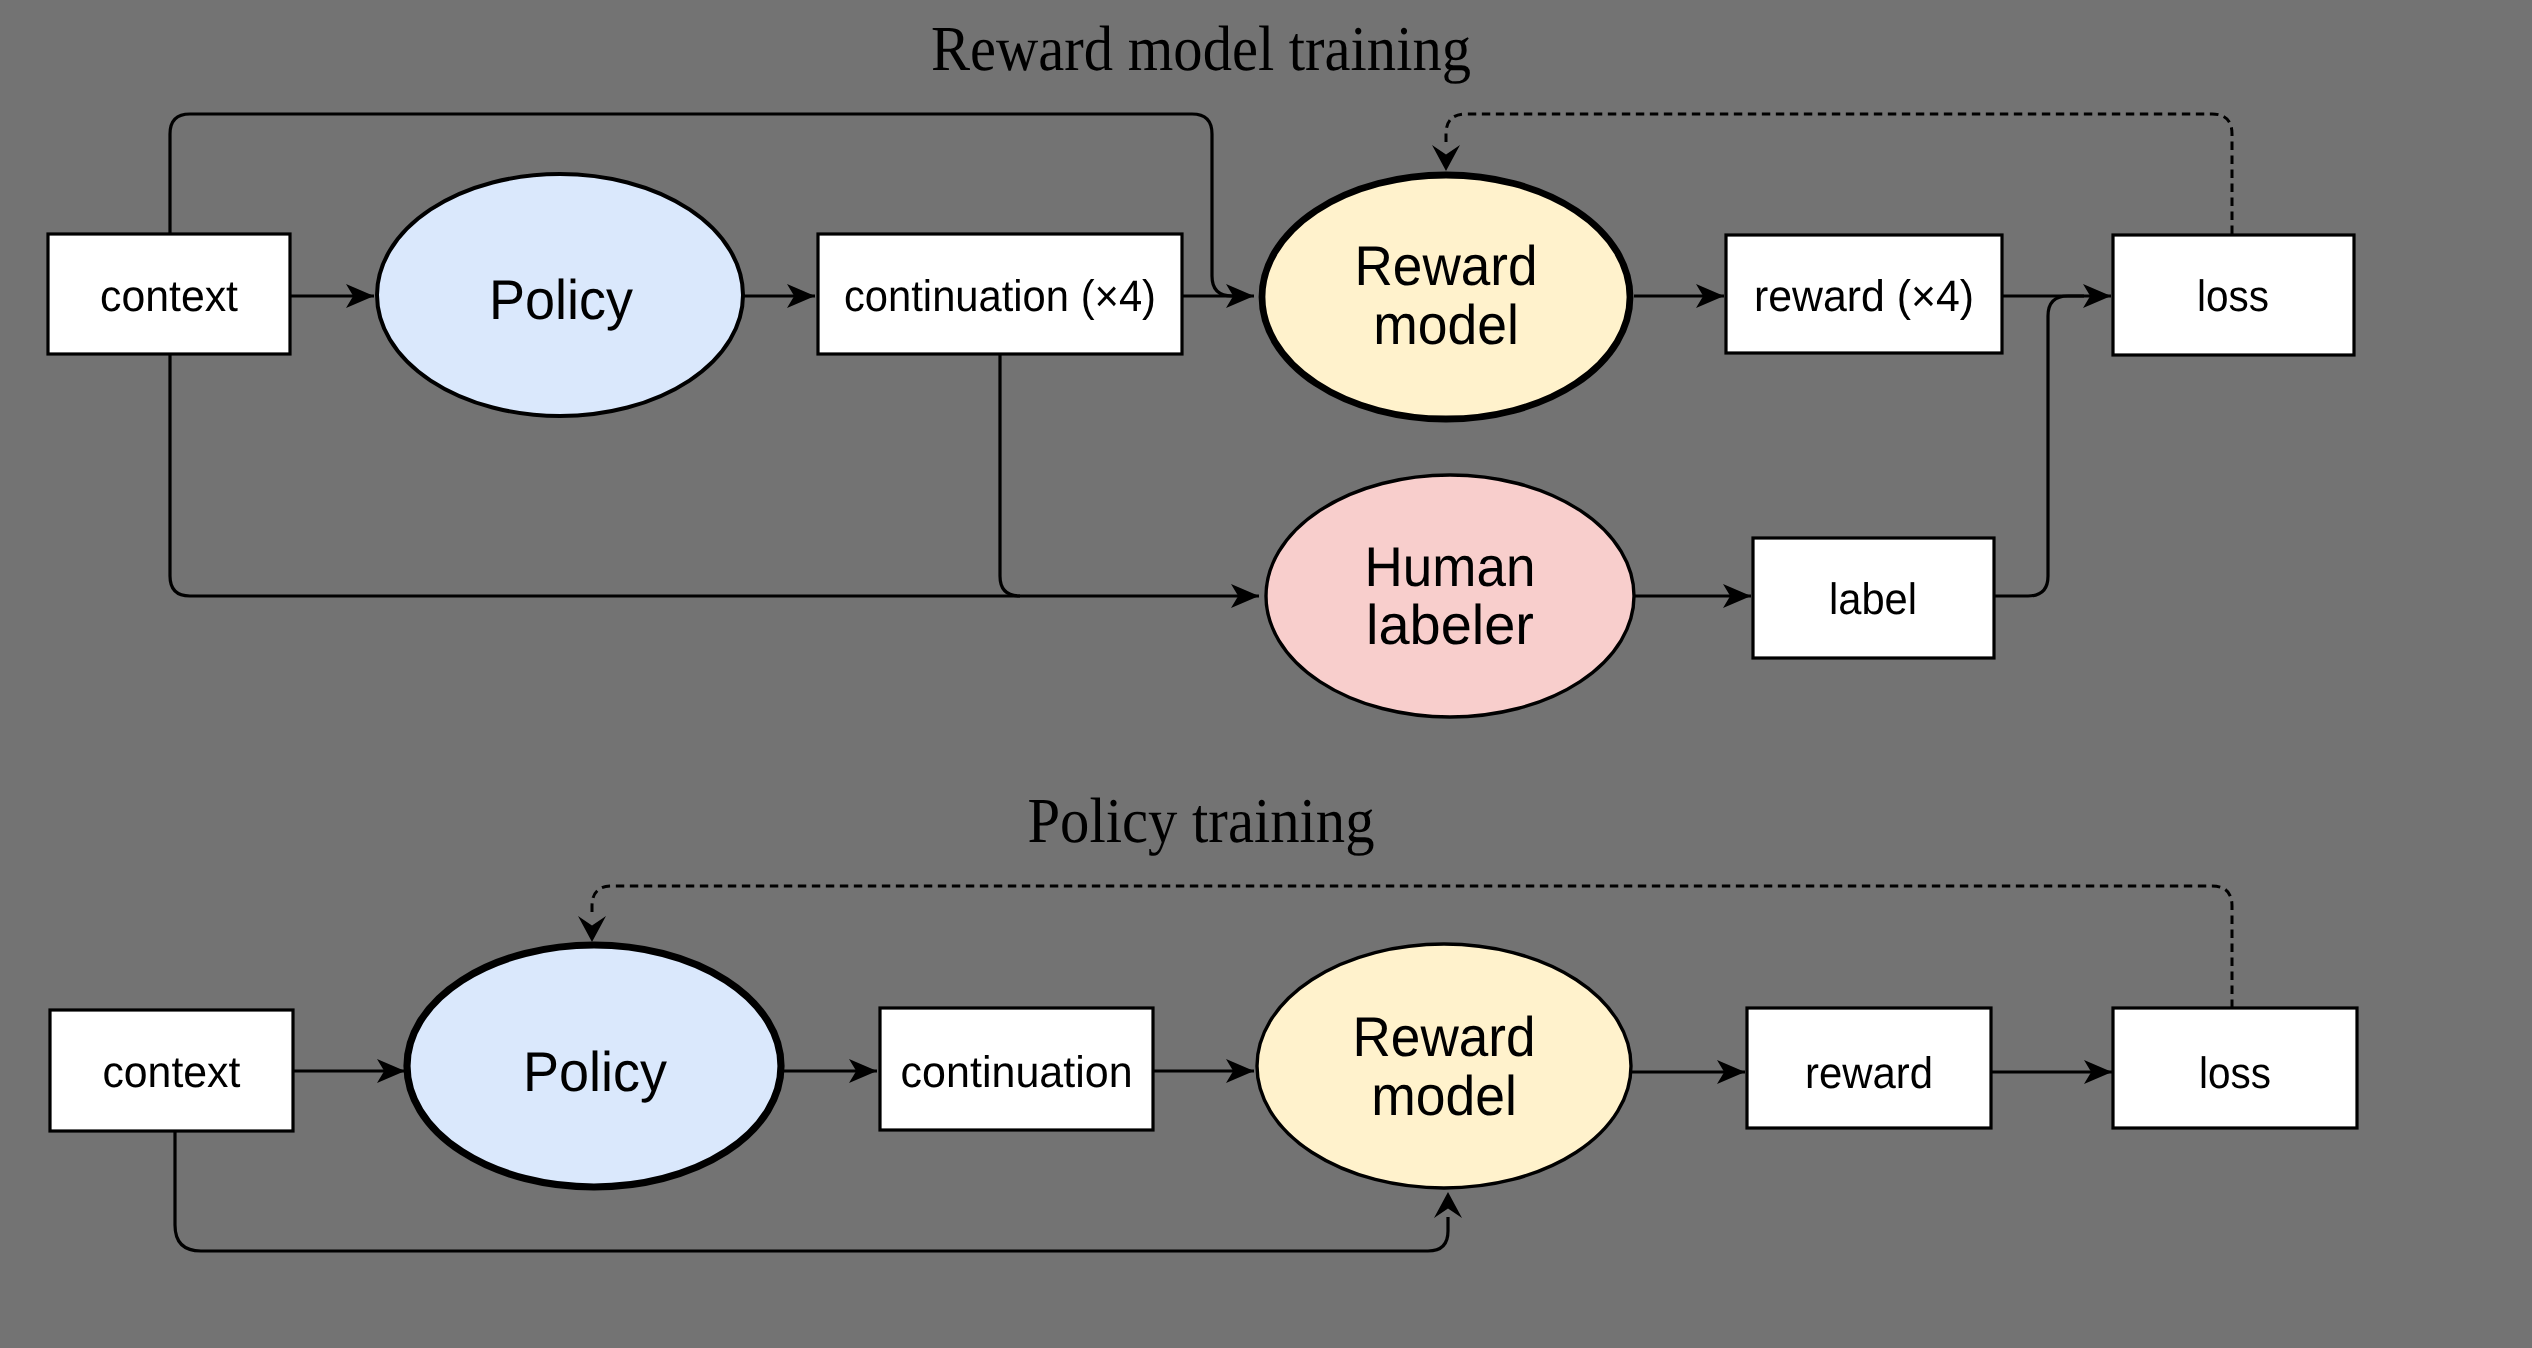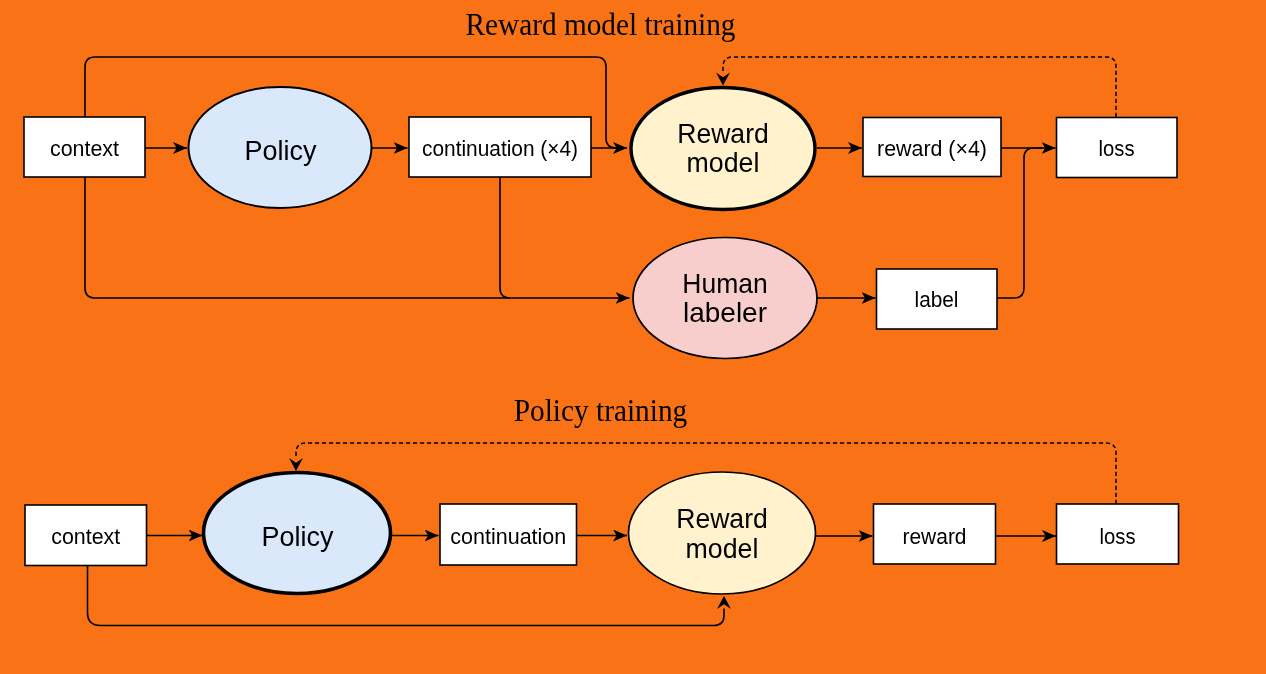--- a/index.html
+++ b/index.html
@@ -1,16 +1,16 @@
 <!DOCTYPE html>
 <html><head>
 <meta charset="utf-8">
 <style>
   html,body{margin:0;padding:0;background:#ffffff;}
-  .wrap{width:1266px;height:674px;position:relative;overflow:hidden;background:#f97316;}
+  .wrap{width:1266px;height:674px;position:relative;overflow:hidden;background:#737373;}
   svg{display:block;}
   text{font-family:"Liberation Sans",sans-serif;fill:#000000;}
   .title{font-family:"Liberation Serif",serif;font-size:32px;}
   .box{fill:#ffffff;stroke:#000000;stroke-width:1.6;}
   .lbl{font-size:22px;}
   .elbl{font-size:28px;}
   .ln{fill:none;stroke:#000000;stroke-width:1.6;}
   .dash{fill:none;stroke:#000000;stroke-width:1.5;stroke-dasharray:4.2 2.8;}
 </style>
 </head>

